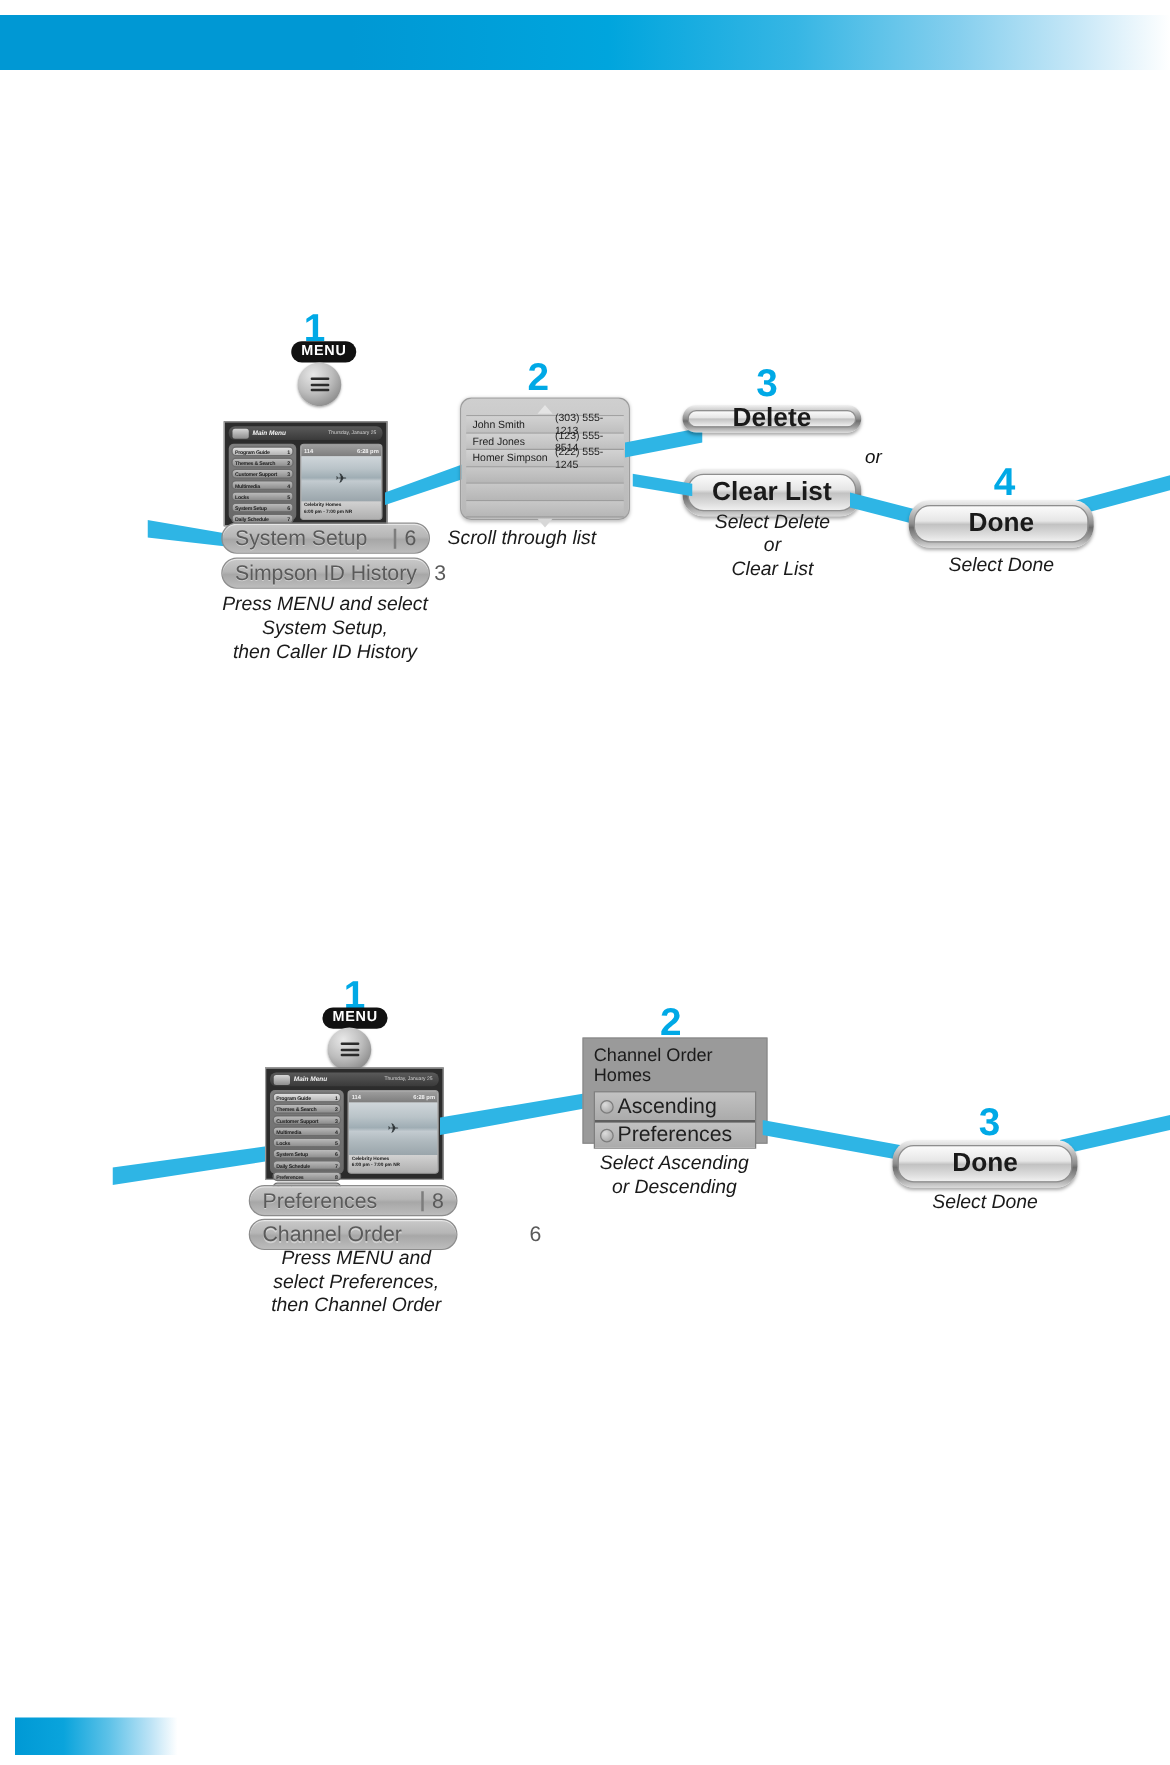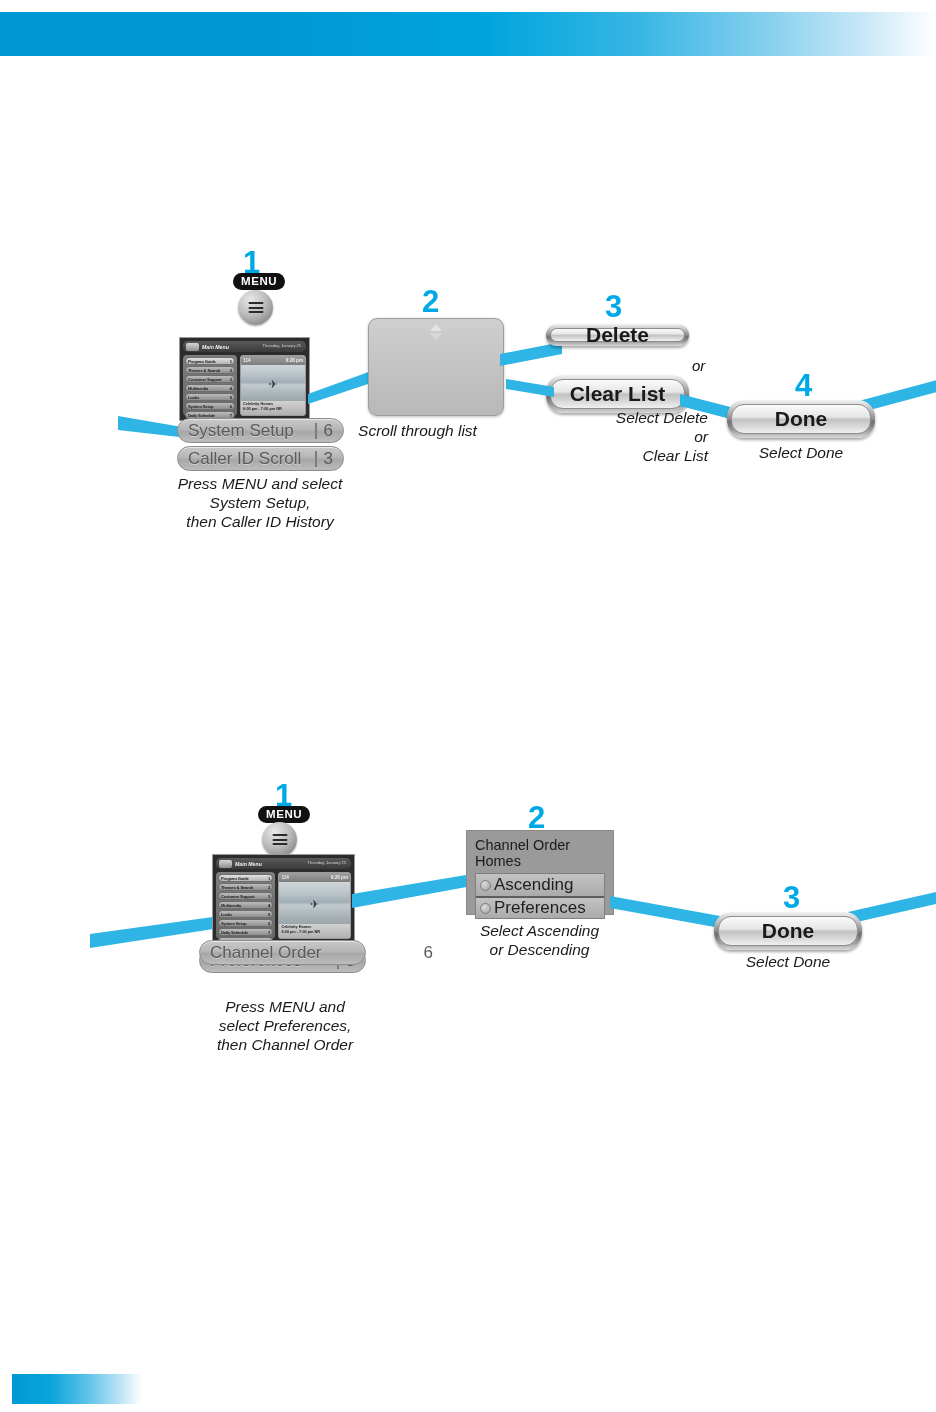--- a/index.html
+++ b/index.html
@@ -350,60 +350,77 @@
     </div>
   </div>
 </div>
 
 <div class="capsule" style="left:177px; top:418px; width:167px;">
   <span class="cap-label">System Setup</span>
   <span class="cap-div"></span>
   <span class="cap-num">6</span>
 </div>
 <div class="capsule" style="left:177px; top:446px; width:167px;">
-  <span class="cap-label">Caller ID Scroll</span>
+  <span class="cap-label">Simpson ID History</span>
   <span class="cap-div"></span>
   <span class="cap-num">3</span>
 </div>
 <div class="caption" style="left:140px; top:474px; width:240px;">Press MENU and select
 System Setup,
 then Caller ID History</div>
 
 <div class="ribbon" style="left:308px; top:358px;">
   <svg width="66" height="46" viewBox="0 0 66 46">
     <path d="M0,36 L66,12 L66,24 L0,46 Z" fill="#2eb5e5"></path>
   </svg>
 </div>
 
 <div class="step-num" style="left:422px; top:284px;">2</div>
 <div class="list-panel" style="left:368px; top:318px; width:136px; height:98px;">
   <div class="list-scroll-top">
       <div class="tri-up"></div>
     </div>
+  <div class="list-rows">
+    <div class="list-row">
+      <span class="nm">John Smith</span>
+      <span>(303) 555-1213</span>
+    </div>
+    <div class="list-row">
+      <span class="nm">Fred Jones</span>
+      <span>(123) 555-8514</span>
+    </div>
+    <div class="list-row">
+      <span class="nm">Homer Simpson</span>
+      <span>(222) 555-1245</span>
+    </div>
+    <div class="list-row blank"></div>
+    <div class="list-row blank"></div>
+    <div class="list-row blank"></div>
+  </div>
   <div class="list-scroll-bot">
       <div class="tri-down"></div>
     </div>
 </div>
 <div class="caption" style="left:330px; top:421px; width:175px;">Scroll through list</div>
 
 <div class="ribbon" style="left:500px; top:340px;">
   <svg width="62" height="32" viewBox="0 0 62 32">
     <path d="M0,14 L62,2 L62,14 L0,26 Z" fill="#2eb5e5"></path>
   </svg>
 </div>
 
 <div class="step-num" style="left:605px; top:289px;">3</div>
 <div class="btn3d" style="left:546px; top:324px; width:143px; height:22px;">
   <div class="face">Delete</div>
 </div>
 <div class="or-text" style="left:692px; top:357px;">or</div>
 <div class="btn3d" style="left:546px; top:375px; width:143px; height:38px;">
   <div class="face">Clear List</div>
 </div>
-<div class="caption" style="left:528px; top:408px; width:180px;text-align:right;">Select Delete
+<div class="caption" style="left:528px; top:408px; width:180px;">Select Delete
 or
 Clear List</div>
 
 <div class="ribbon" style="left:506px; top:375px;">
   <svg width="48" height="22" viewBox="0 0 48 22">
     <path d="M0,4 L48,12 L48,22 L0,14 Z" fill="#2eb5e5"></path>
   </svg>
 </div>
 <div class="ribbon" style="left:680px; top:392px;">
   <svg width="62" height="32" viewBox="0 0 62 32">
@@ -499,21 +516,21 @@
       </div>
     </div>
   </div>
 </div>
 
 <div class="capsule" style="left:199px; top:948px; width:167px;">
   <span class="cap-label">Preferences</span>
   <span class="cap-div"></span>
   <span class="cap-num">8</span>
 </div>
-<div class="capsule" style="left:199px; top:940px; width:167px;gap:44px;">
+<div class="capsule" style="left:199px; top:975px; width:167px;gap:44px;">
   <span class="cap-label">Channel Order</span>
   <span class="cap-div"></span>
   <span class="cap-num">6</span>
 </div>
 <div class="caption" style="left:170px; top:997px; width:230px;">Press MENU and
 select Preferences,
 then Channel Order</div>
 
 <div class="ribbon" style="left:352px; top:868px;">
   <svg width="120" height="42" viewBox="0 0 120 42">

